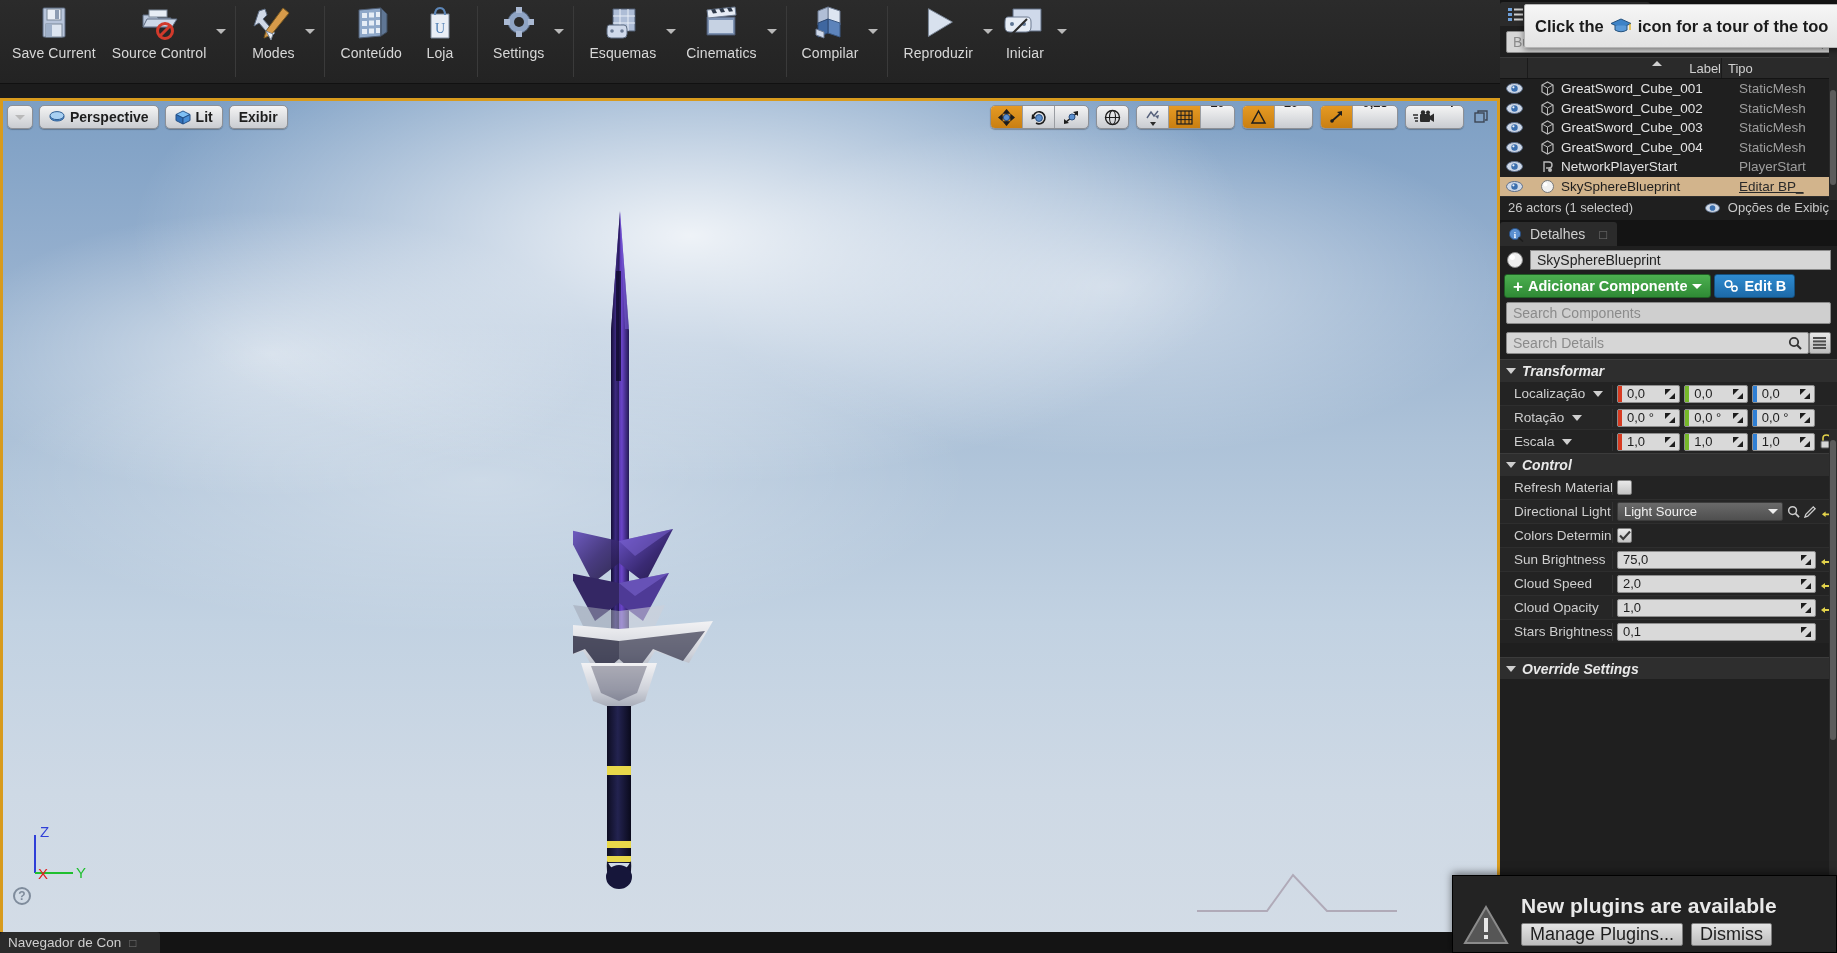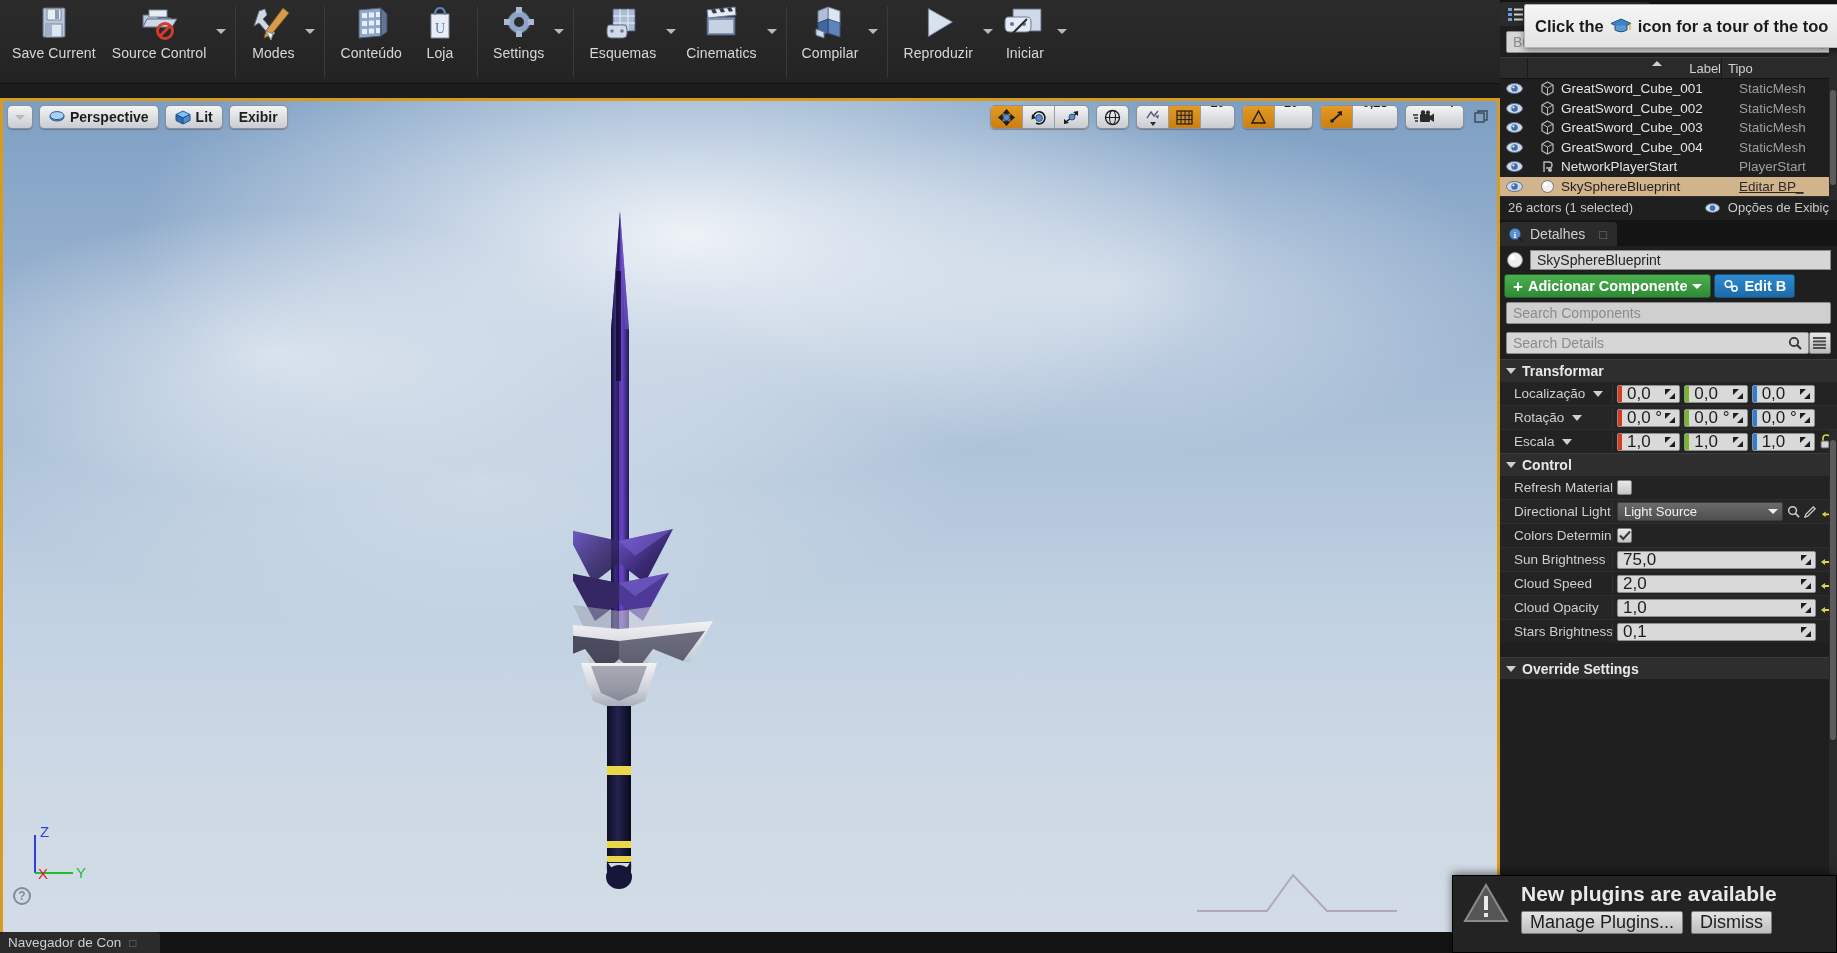--- a/index.html
+++ b/index.html
@@ -170,36 +170,36 @@
   #det-search-row { display:flex; align-items:center; padding: 5px 6px; background:#1f1f1f; }
   .icon-sq {
     width: 22px; height: 22px; background: linear-gradient(#e8e8e8,#bcbcbc);
     border: 1px solid #7e7e7e; border-radius: 2px; display:flex; align-items:center; justify-content:center; cursor:pointer;
   }
 
   
   .prop-cat {
     display:flex; align-items:center; gap:6px; height: 22px; padding-left: 6px;
     background: #2e2e2e; color: #e8e8e8; font-size: 14px; font-weight: bold;
-    border-top: 1px solid #3b3b3b; cursor:pointer;
+    border-top: 1px solid #3b3b3b; cursor:pointer;font-style:italic;
   }
   .tri { width:0;height:0;border-left:5px solid transparent;border-right:5px solid transparent;border-top:6px solid #cfcfcf; }
   .prop-row { display:flex; align-items:center; height: 24px; background:#262626; border-top:1px solid #2e2e2e; }
   .prop-row:nth-child(even) { background:#232323; }
   .prop-name {
     width: 112px; flex:0 0 auto; padding-left: 14px; color:#cfcfcf; font-size: 13.5px;
     white-space: nowrap; overflow: hidden;
   }
   .prop-val { flex:1; display:flex; align-items:center; gap:4px; padding-right:4px; border-left:1px solid #323232; padding-left:4px; min-width:0;}
   .numfield {
     display:flex; align-items:center; height:18px; background:#d9d9d9;
     border:1px solid #8e8e8e; border-radius:2px; min-width:0; position: relative; cursor: text;
   }
   .numfield .bar { width: 4px; align-self: stretch; flex:0 0 auto;}
-  .numfield .v { flex:1; padding-left:5px; font-size:17px; color:#1d1d1d; overflow:hidden; white-space:nowrap;}
+  .numfield .v { flex:1; padding-left:5px; font-size:13px; color:#1d1d1d; overflow:hidden; white-space:nowrap;}
   .spin { width:12px;height:12px;flex:0 0 auto;margin-right:3px;}
   .chk {
     width: 15px; height: 15px; background: linear-gradient(#e9e9e9,#c4c4c4);
     border: 1px solid #7f7f7f; border-radius: 2px; display:flex;align-items:center;justify-content:center;cursor:pointer;
   }
   .combo {
     flex:1; height: 19px; background: linear-gradient(#6a6a6a,#4f4f4f);
     border:1px solid #3c3c3c; border-radius:2px; display:flex;align-items:center;
     padding: 0 4px 0 6px; color:#f0f0f0; font-size:13px; cursor:pointer; min-width:0;
   }
@@ -216,21 +216,21 @@
     color: #1b1b1b; font-size: 16.5px; font-weight: bold;
     box-shadow: 0 2px 6px rgba(0,0,0,.45);
     white-space: nowrap; overflow: hidden;
   }
 
   
   #plugin-toast {
     position: absolute; left: 1452px; top: 875px; width: 385px; height: 78px;
     background: #232323; border: 1px solid #000;
     box-shadow: 0 -2px 8px rgba(0,0,0,.5);
-    display: flex; align-items: flex-start; gap: 12px; padding: 6px 10px;
+    display: flex; align-items: flex-end; gap: 12px; padding: 6px 10px;
   }
   #plugin-toast .ttxt { color: #e9e9e9; font-size: 21px; font-weight: bold; white-space: nowrap; }
   .toast-btn {
     height: 23px; padding: 0 8px; background: linear-gradient(#e4e4e4,#bdbdbd);
     border: 1px solid #7d7d7d; border-radius: 2px;
     font-size: 18px; color: #1d1d1d; cursor: pointer; display:flex;align-items:center;
   }
 
   
   #cb-tab {

